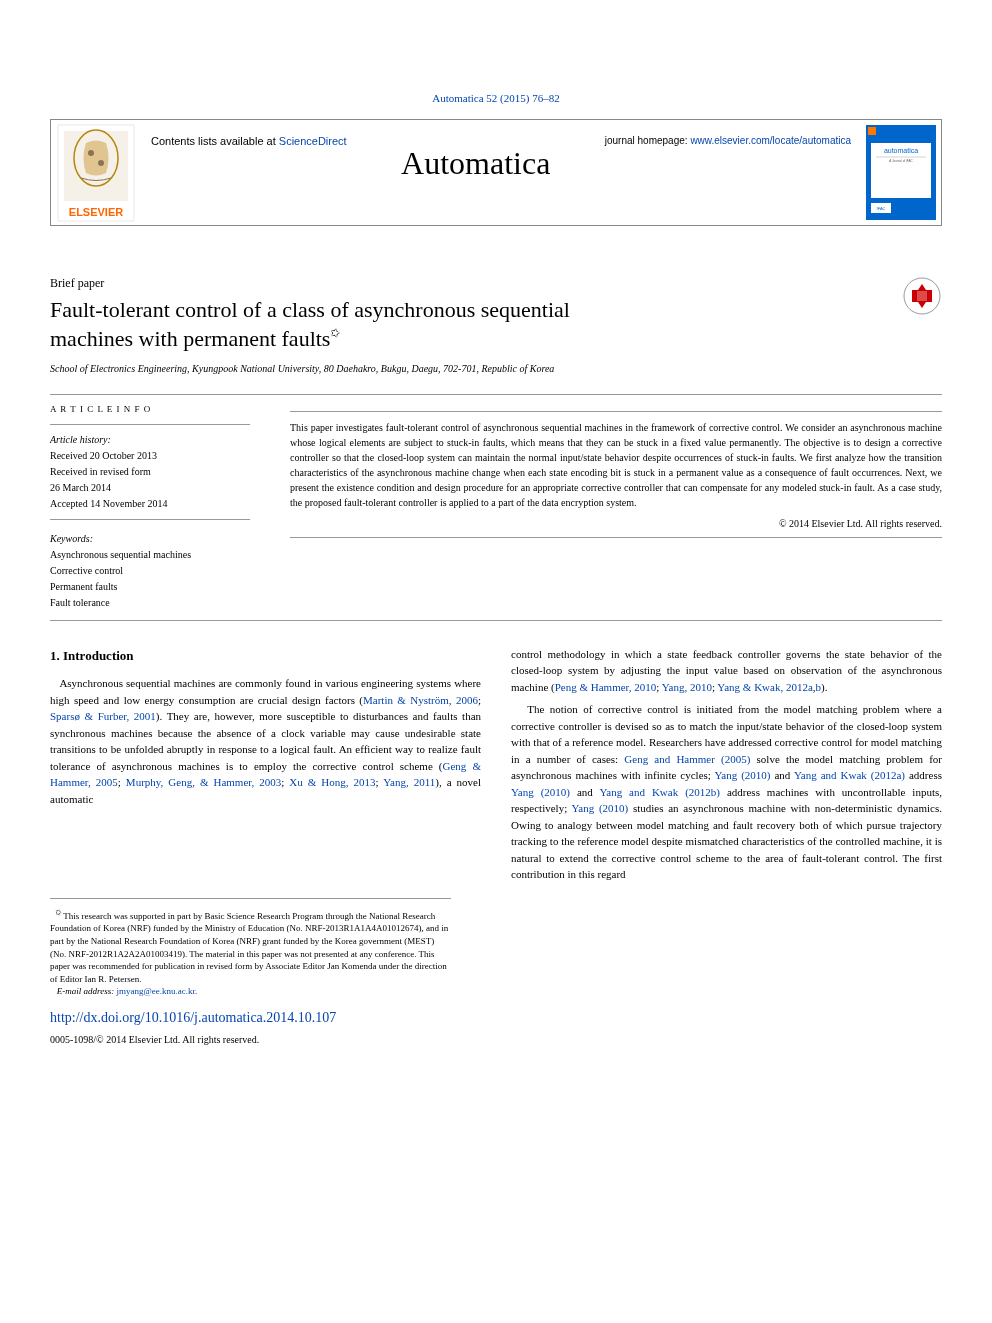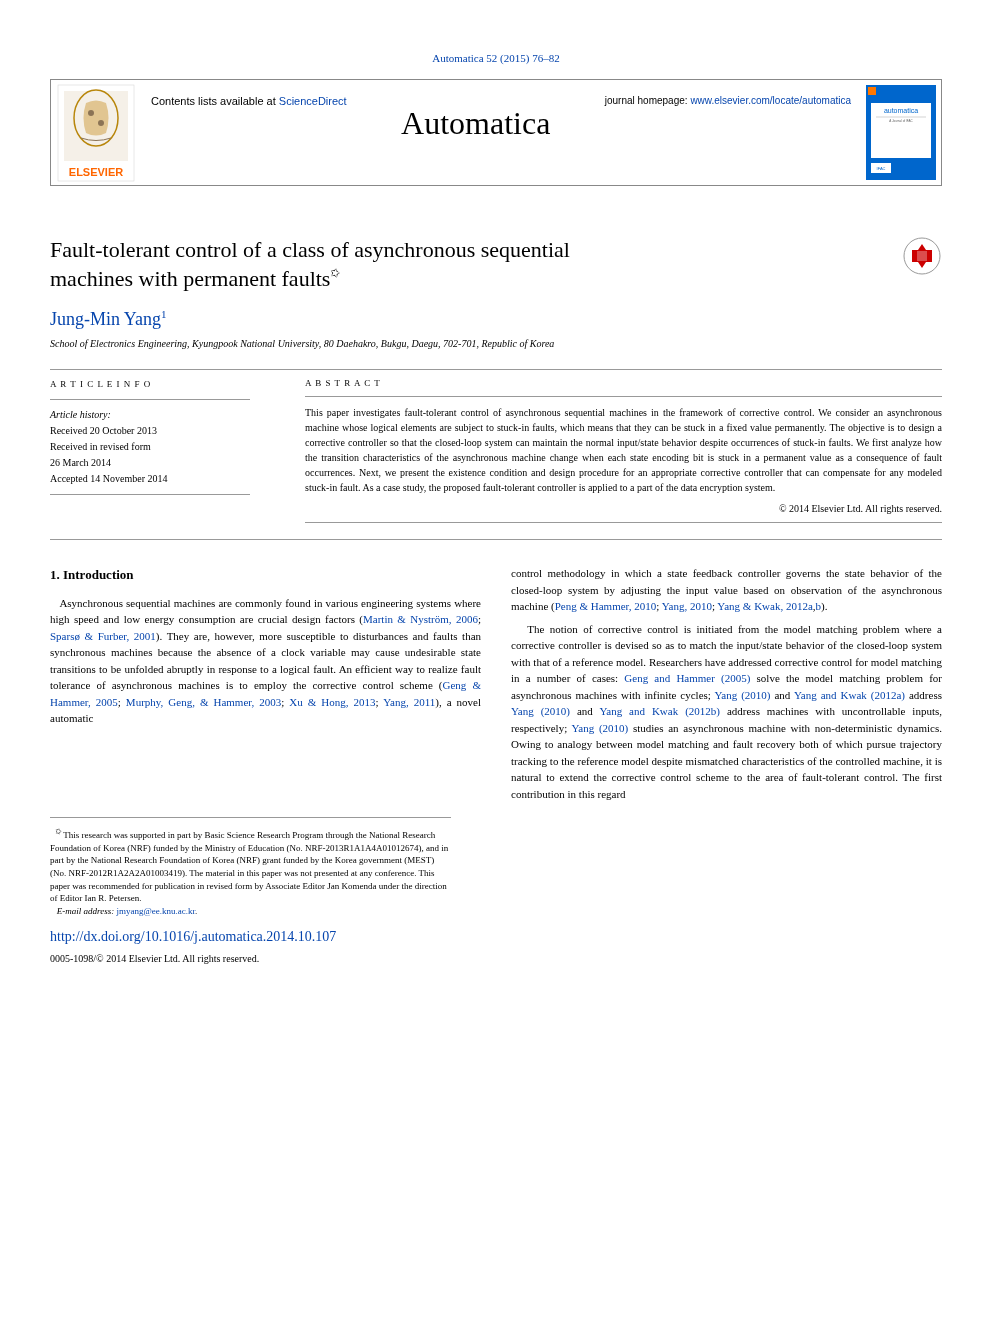--- a/index.html
+++ b/index.html
@@ -1,17 +1,17 @@
 <!DOCTYPE html>
 <html><head>
   <meta charset="utf-8">
   <style>
     * { margin: 0; padding: 0; box-sizing: border-box; }
     body { font-family: Georgia, 'Times New Roman', serif; background: #fff; width: 992px; }
-    .page { padding: 52px 50px 20px 50px; }
+    .page { padding: 92px 50px 20px 50px; }
     .top-citation { text-align: center; font-size: 11px; color: #0645ad; margin-bottom: 15px; }
     .top-citation a { color: #0645ad; text-decoration: none; }
     .header-box { border: 1px solid #888; display: flex; align-items: stretch; margin-bottom: 50px; }
     .elsevier-logo { width: 90px; border-right: none; display: flex; align-items: center; justify-content: center; text-align: right; }
     .elsevier-logo svg { width: 80px; height: 100px; }
     .header-center { flex: 1; text-align: center; padding: 15px 10px; display: flex; justify-content: space-between; }
     .contents-line { font-size: 11px; font-family: Arial, sans-serif; }
     .contents-line a { color: #0645ad; text-decoration: none; }
     .journal-title { font-size: 32px; font-weight: normal; font-family: 'Times New Roman', serif; margin: 10px 0; }
     .homepage-line { font-size: 10px; font-family: Arial, sans-serif; }
@@ -22,21 +22,21 @@
     .paper-title-block { flex: 1; }
     .brief-paper { font-size: 12px; margin-bottom: 5px; }
     .paper-title { font-size: 22px; font-weight: normal; line-height: 1.3; }
     .paper-title sup { font-size: 12px; vertical-align: super; }
     .crossmark { width: 40px; height: 40px; }
     .authors { font-size: 18px; color: #0645ad; margin-top: 15px; margin-bottom: 8px; }
     .authors a { color: #0645ad; text-decoration: none; }
     .authors sup { font-size: 11px; color: #0645ad; }
     .affiliation { font-size: 10px; font-style: italic; margin-bottom: 20px; }
     .divider { border: none; border-top: 1px solid #999; margin: 8px 0; }
-    .meta-row { display: flex; gap: 55px; }
+    .meta-row { display: flex; gap: 40px; }
     .article-info { width: 200px; font-size: 10px; }
     .article-info-title { font-size: 9px; letter-spacing: 1px; margin-bottom: 6px; }
     .article-info div { margin-bottom: 2px; line-height: 1.4; }
     .keywords-block { margin-top: 12px; }
     .keywords-title { font-style: italic; margin-bottom: 3px; }
     .abstract-block { flex: 1; font-size: 10px; }
     .abstract-title { font-size: 9px; letter-spacing: 1px; margin-bottom: 6px; }
     .abstract-text { text-align: justify; line-height: 1.5; }
     .copyright { text-align: right; font-size: 10px; margin-top: 8px; }
     .columns { display: flex; gap: 30px; margin-top: 25px; font-size: 11px; }
@@ -91,54 +91,58 @@
         <line x1="10" y1="32" x2="60" y2="32" stroke="#666" stroke-width="0.3"></line>
         <text x="35" y="37" font-size="3" fill="#666" text-anchor="middle" font-family="Arial">A Journal of IFAC</text>
         <rect x="5" y="78" width="20" height="10" fill="#fff"></rect>
         <text x="15" y="85" font-size="4" fill="#0066cc" text-anchor="middle" font-family="Arial">IFAC</text>
       </svg>
     </div>
   </div>
 
   <div class="title-row">
     <div class="paper-title-block">
+      <div class="brief-paper">Brief paper</div>
       <div class="paper-title">
         <span>Fault-tolerant control of a class of asynchronous sequential</span><br>
         <span>machines with permanent faults</span><sup><span class="fn-star">✩</span></sup>
       </div>
     </div>
     <div class="crossmark">
       <svg viewBox="0 0 40 40">
         <circle cx="20" cy="20" r="18" fill="none" stroke="#999" stroke-width="1"></circle>
         <path d="M 20 8 L 24 14 L 30 14 L 30 26 L 24 26 L 20 32 L 16 26 L 10 26 L 10 14 L 16 14 Z" fill="#cc0000"></path>
         <path d="M 15 15 L 25 15 L 25 25 L 15 25 Z" fill="#fff" opacity="0.3"></path>
       </svg>
     </div>
   </div>
 
-  <div class="authors">
-    <a>Jung-Min Yang</a><sup><a>1</a></sup>
-  </div>
   <div class="affiliation">School of Electronics Engineering, Kyungpook National University, 80 Daehakro, Bukgu, Daegu, 702-701, Republic of Korea</div>
 
   <hr class="divider">
 
   <div class="meta-row">
     <div class="article-info">
       <div class="article-info-title">A R T I C L E   I N F O</div>
       <hr class="divider">
       <div style="font-style:italic">Article history:</div>
       <div>Received 20 October 2013</div>
       <div>Received in revised form</div>
       <div>26 March 2014</div>
       <div>Accepted 14 November 2014</div>
       <hr class="divider">
+      <div class="keywords-block">
+        <div class="keywords-title">Keywords:</div>
+        <div>Asynchronous sequential machines</div>
+        <div>Corrective control</div>
+        <div>Permanent faults</div>
+        <div>Fault tolerance</div>
+      </div>
     </div>
     <div class="abstract-block">
-      <div class="abstract-title">A B S T R A C T</div>
       <hr class="divider">
       <div class="abstract-text">This paper investigates fault-tolerant control of asynchronous sequential machines in the framework of corrective control. We consider an asynchronous machine whose logical elements are subject to stuck-in faults, which means that they can be stuck in a fixed value permanently. The objective is to design a corrective controller so that the closed-loop system can maintain the normal input/state behavior despite occurrences of stuck-in faults. We first analyze how the transition characteristics of the asynchronous machine change when each state encoding bit is stuck in a permanent value as a consequence of fault occurrences. Next, we present the existence condition and design procedure for an appropriate corrective controller that can compensate for any modeled stuck-in fault. As a case study, the proposed fault-tolerant controller is applied to a part of the data encryption system.</div>
       <div class="copyright">© 2014 Elsevier Ltd. All rights reserved.</div>
       <hr class="divider">
     </div>
   </div>
 
   <hr class="divider">
 
   <div class="columns">

